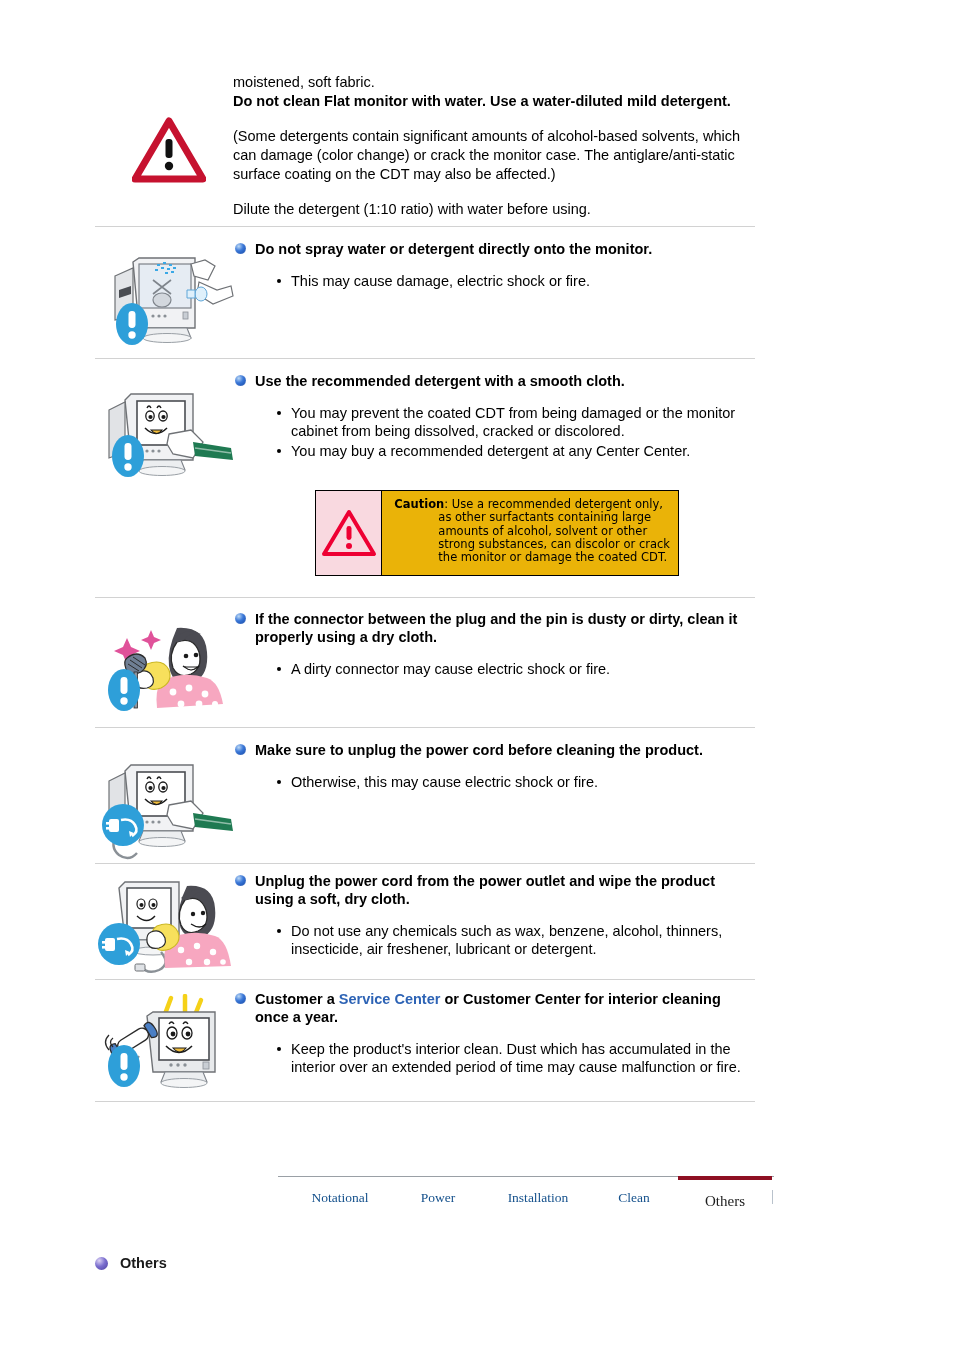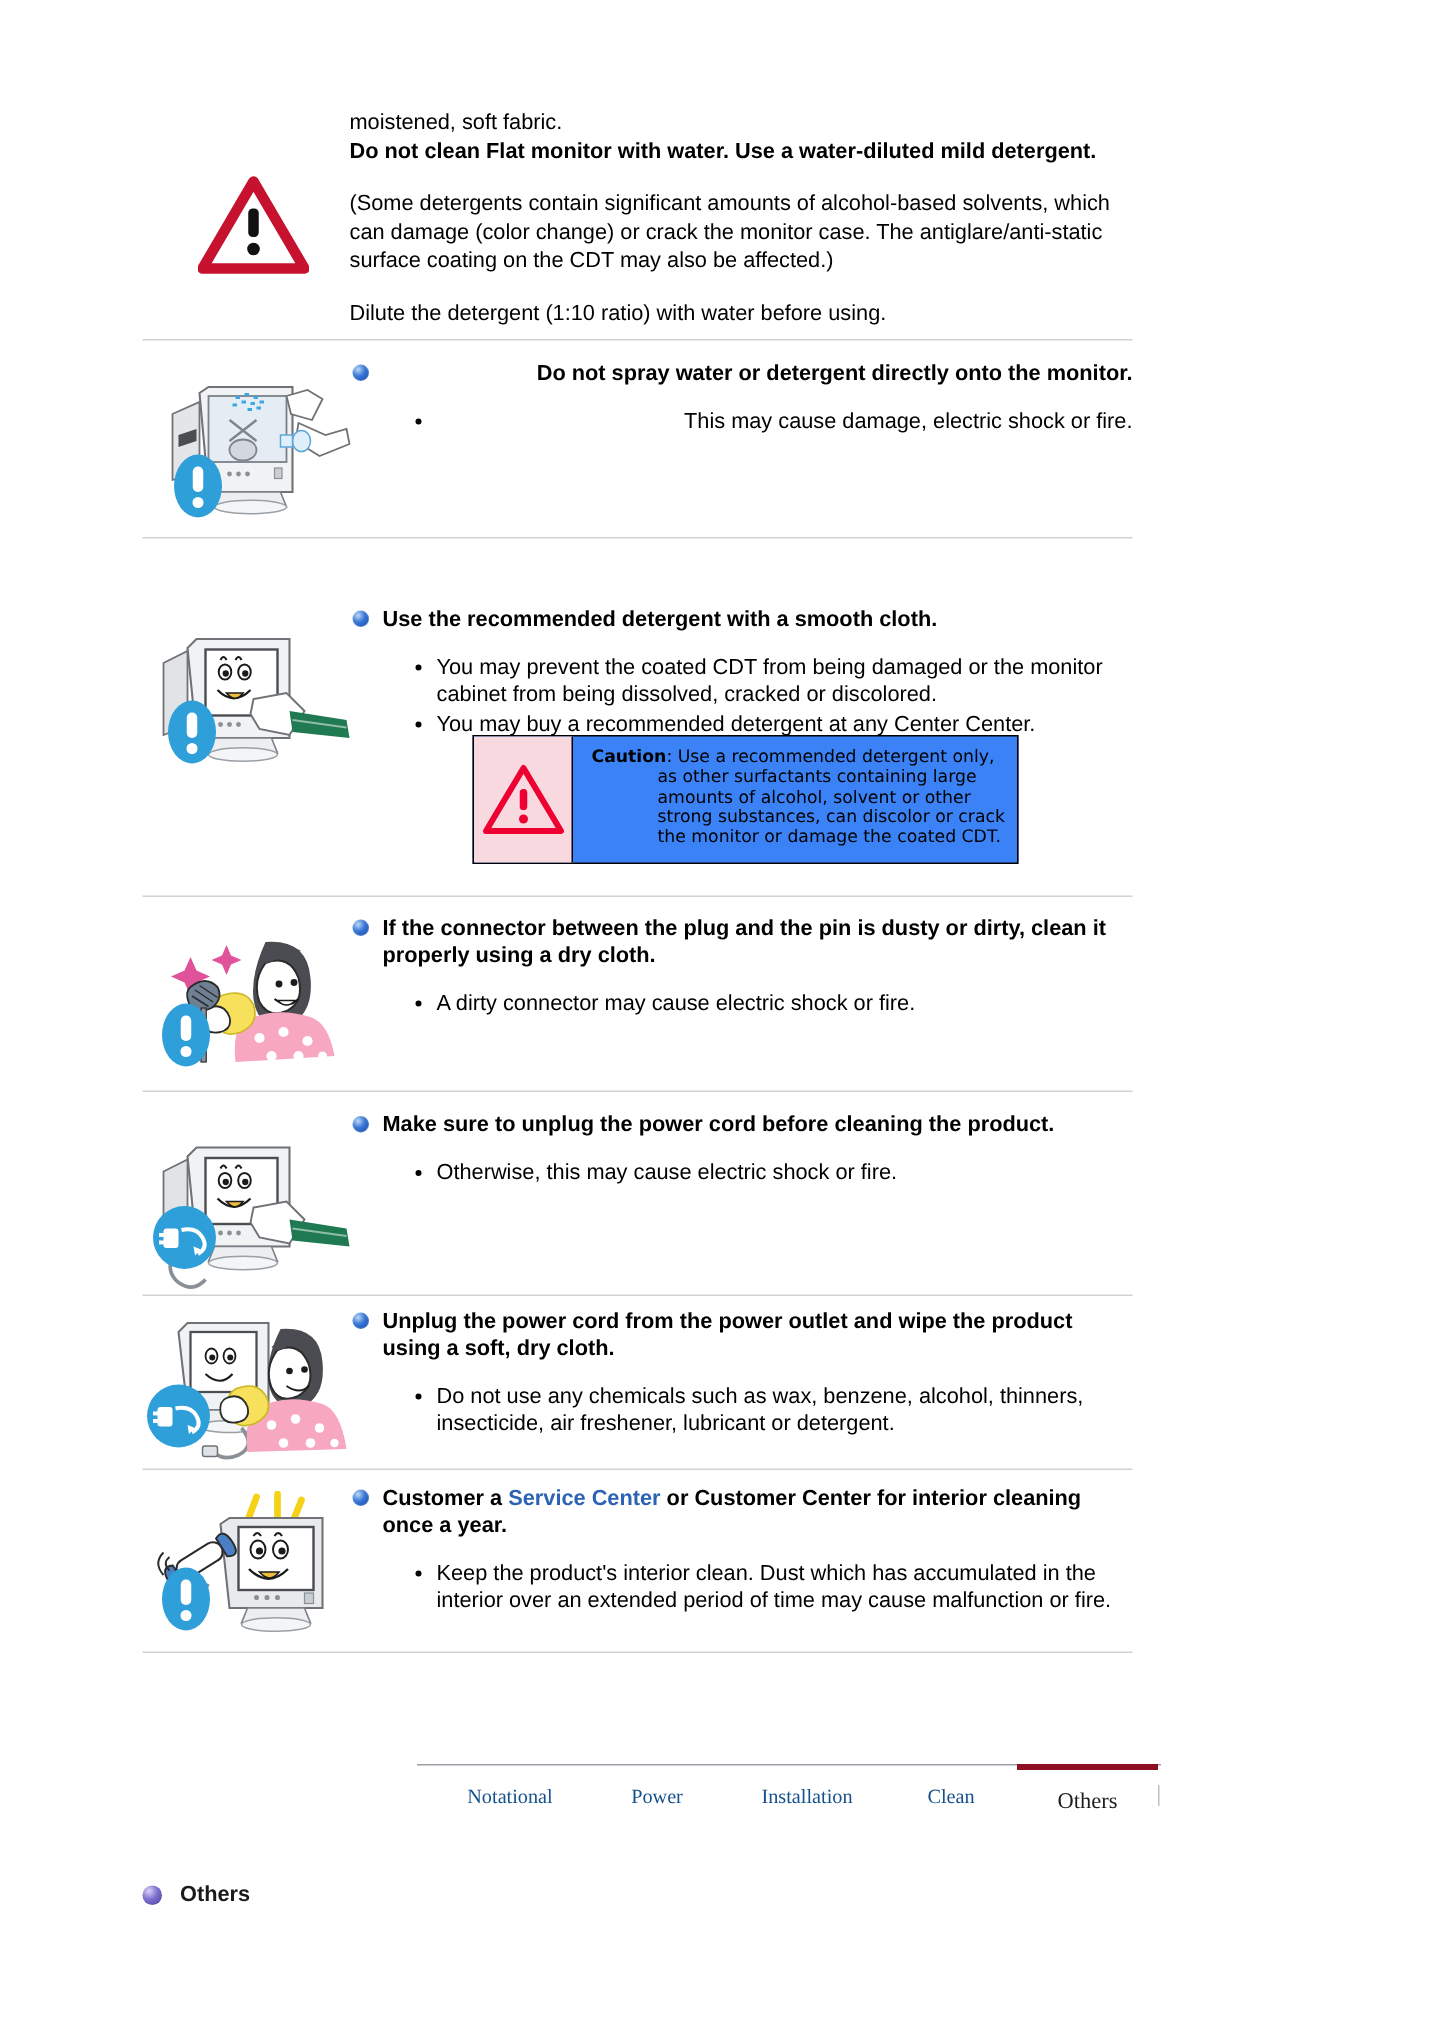--- a/index.html
+++ b/index.html
@@ -120,21 +120,21 @@
   
   .caution-box {
     position: absolute;
     left: 315px;
     top: 490px;
     width: 364px;
     height: 86px;
     border: 1px solid #000;
     box-sizing: border-box;
     display: flex;
-    background: #3b82f6;
+    background: #eab308;
   }
   .caution-left {
     width: 72px;
     background: #f9d9e0;
     border-right: 1px solid #000;
     display: flex;
     align-items: center;
     justify-content: center;
   }
   .caution-right {
@@ -232,21 +232,21 @@
     <p>
       <span>moistened, soft fabric.</span><br>
       <span class="b">Do not clean Flat monitor with water. Use a water-diluted mild detergent.</span>
     </p>
     <p>(Some detergents contain significant amounts of alcohol-based solvents, which can damage (color change) or crack the monitor case. The antiglare/anti-static surface coating on the CDT may also be affected.)</p>
     <p>Dilute the detergent (1:10 ratio) with water before using.</p>
   </div>
 
   <div class="sep" style="top:226px;"></div>
 
-  <div class="section" style="top:240px; height:120px;text-align:right;">
+  <div class="section" style="top:240px; height:120px;">
     <div class="illus" style="top:6px;">
       <svg viewBox="0 0 140 100" width="140" height="100" aria-hidden="true">
 
         <path d="M38 16 L44 12 L100 12 L100 82 L44 82 Z" fill="#f1f2f4" stroke="#6f7276" stroke-width="1.4"></path>
         <rect x="44" y="18" width="52" height="44" fill="#e6ecf3" stroke="#7c8188" stroke-width="1.2"></rect>
 
         <path d="M20 30 L38 22 L38 70 L20 74 Z" fill="#e3e5e8" stroke="#6f7276" stroke-width="1.2"></path>
         <path d="M24 44 L36 40 L36 48 L24 52 Z" fill="#4a4d52"></path>
 
         <path d="M58 34 L76 48 M76 34 L58 48" stroke="#7f858c" stroke-width="1.6"></path>
@@ -291,21 +291,21 @@
         <span>Do not spray water or detergent directly onto the monitor.</span>
       </div>
       <ul class="dots">
         <li>This may cause damage, electric shock or fire.</li>
       </ul>
     </div>
   </div>
 
   <div class="sep" style="top:358px;"></div>
 
-  <div class="section" style="top:372px; height:215px;margin-top:32px;">
+  <div class="section" style="top:372px; height:215px;">
     <div class="illus" style="top:14px;">
       <svg viewBox="0 0 140 100" width="140" height="100" aria-hidden="true">
         <path d="M30 14 L36 8 L98 8 L98 74 L36 74 Z" fill="#f1f2f4" stroke="#6f7276" stroke-width="1.4"></path>
         <path d="M14 24 L30 16 L30 66 L14 72 Z" fill="#e1e3e6" stroke="#6f7276" stroke-width="1.2"></path>
         <rect x="42" y="15" width="48" height="44" fill="#ffffff" stroke="#4a4d52" stroke-width="1.6"></rect>
 
         <g stroke="#1b1b1b" stroke-width="1.4" fill="none">
           <path d="M52 22 q2 -4 4 0"></path>
             <path d="M62 22 q2 -4 4 0"></path>
         </g>

